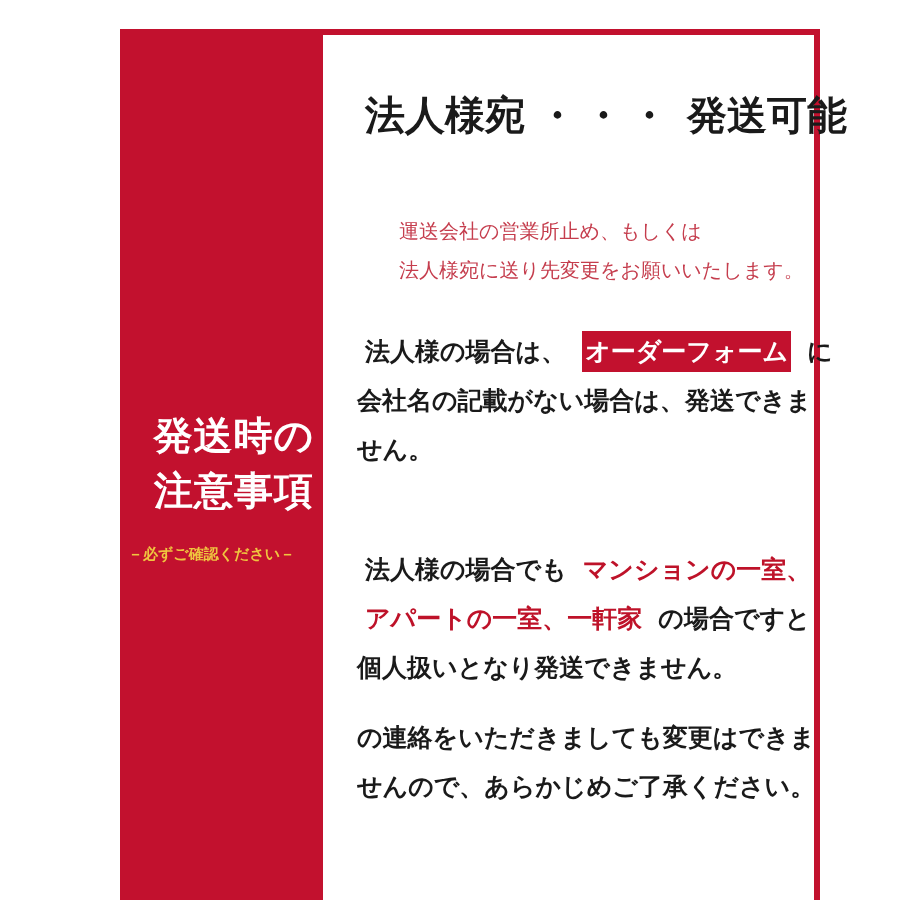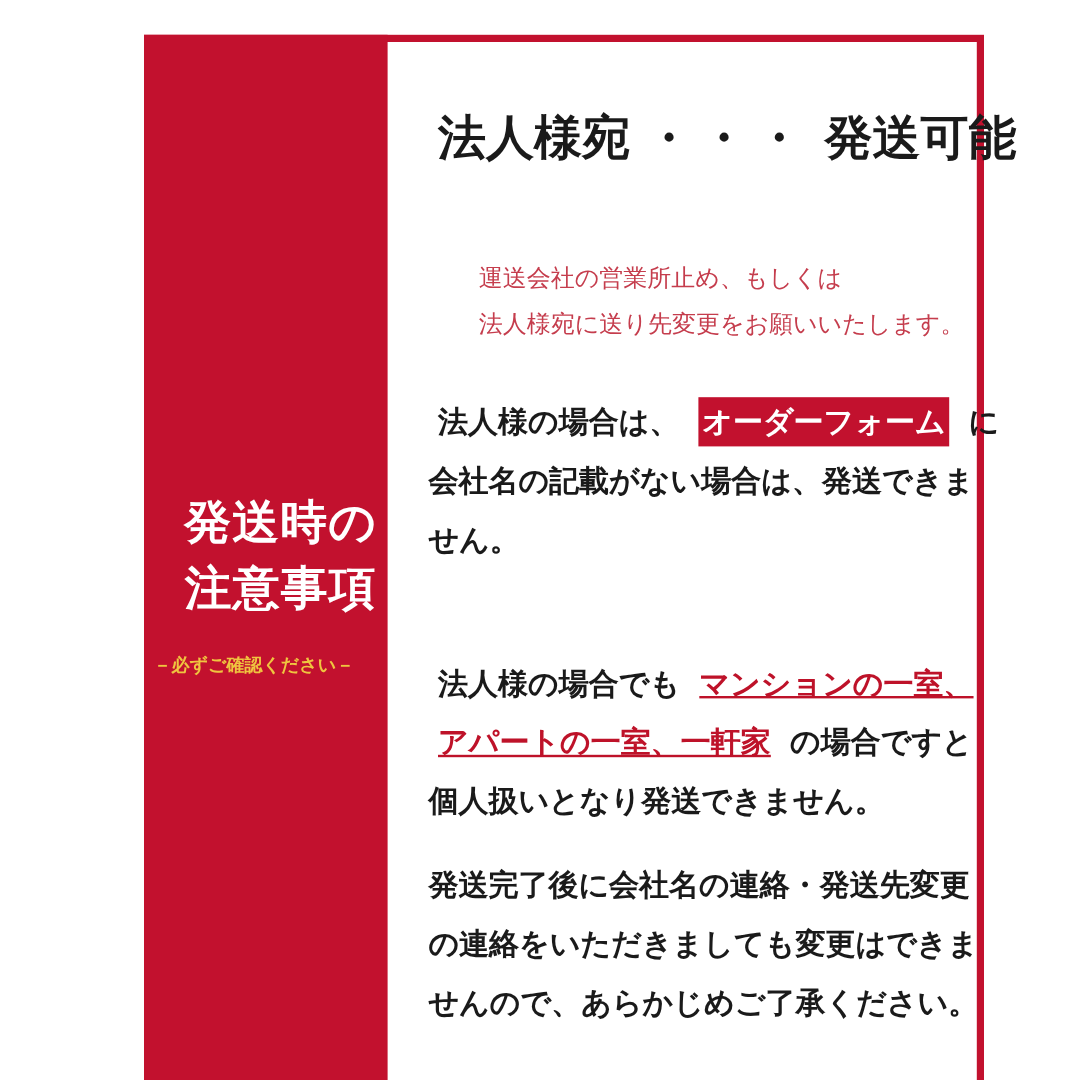--- a/index.html
+++ b/index.html
@@ -83,21 +83,21 @@
     white-space: nowrap;
   }
   .para-order-form { top: 299px; }
   .para-residence { top: 517px; }
   .para-after-shipping { top: 685px; }
   .hl {
     background: var(--primary-red);
     color: #ffffff;
     padding: 6px 3px;
   }
-  .red-text { color: var(--emphasis-red); text-decoration: underline; }
+  .red-text { color: var(--emphasis-red); }
 </style>
 </head>
 <body>
 
 <div class="frame"></div>
 
 <aside class="sidebar">
   <div class="sidebar-title">
     <div>発送時の</div>
     <div>注意事項</div>
@@ -122,18 +122,17 @@
     <div>せん。</div>
   </div>
 
   <div class="para para-residence">
     <div><span>法人様の場合でも</span><span class="red-text">マンションの一室、</span></div>
     <div><span class="red-text">アパートの一室、一軒家</span><span>の場合ですと</span></div>
     <div>個人扱いとなり発送できません。</div>
   </div>
 
   <div class="para para-after-shipping">
-    <div>発送完了後に会社名の連絡・発送先変更</div>
     <div>の連絡をいただきましても変更はできま</div>
     <div>せんので、あらかじめご了承ください。</div>
   </div>
 
 </main>
 
 </body></html>

